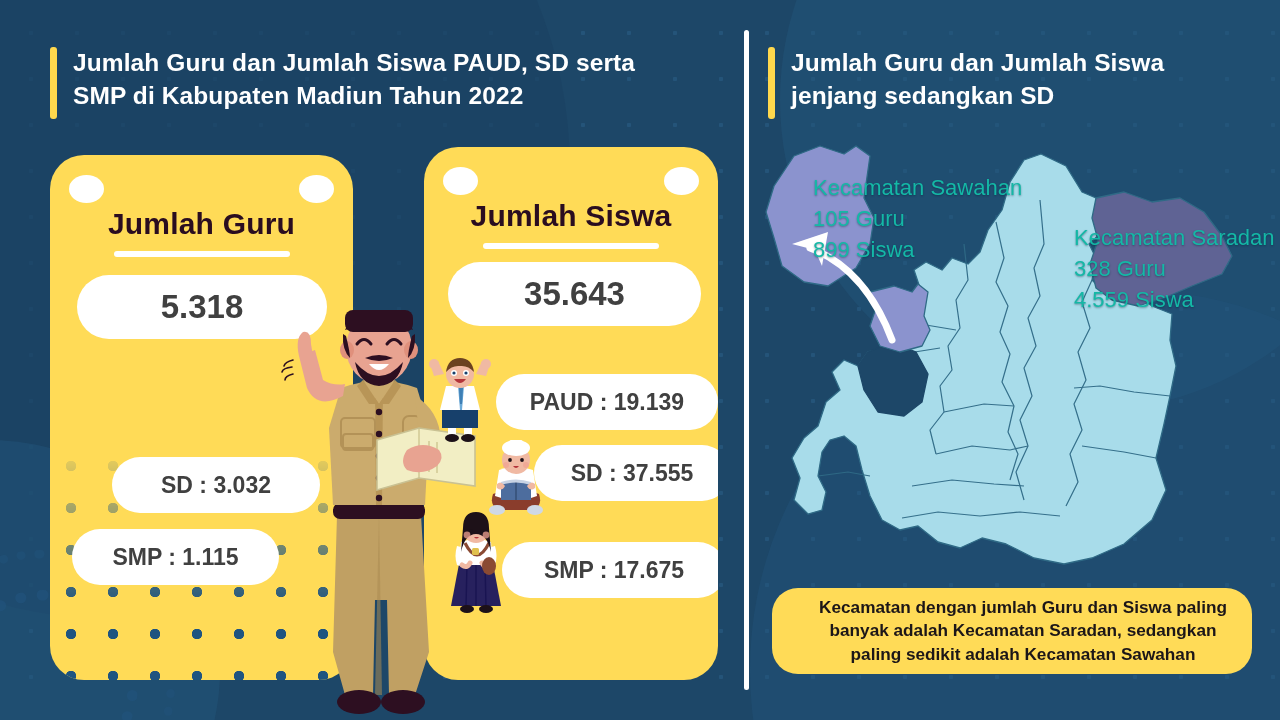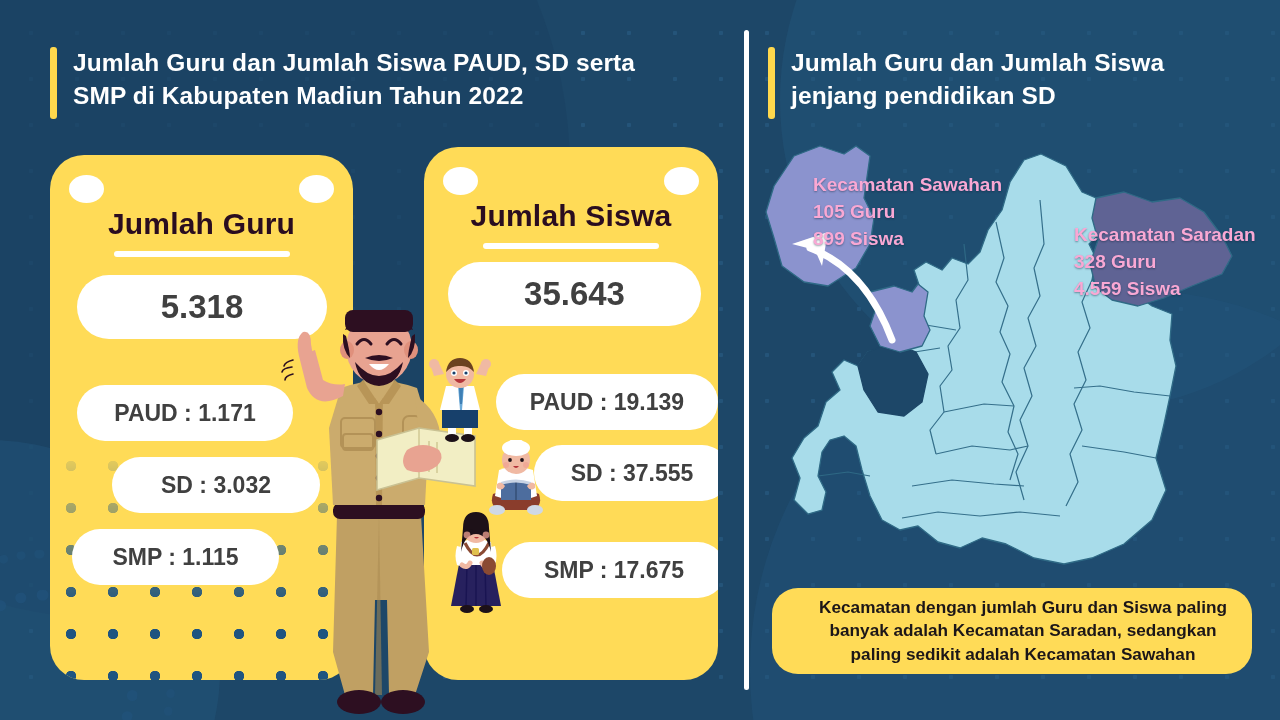--- a/index.html
+++ b/index.html
@@ -107,21 +107,21 @@
   #teacher { left:279px; top:300px; width:200px; height:420px; z-index:6; }
   #kid-paud { left:428px; top:356px; width:64px; height:86px; z-index:7; }
   #kid-sd   { left:483px; top:440px; width:66px; height:78px; z-index:7; }
   #kid-smp  { left:445px; top:510px; width:62px; height:106px; z-index:7; }
 
   
   #map-wrap { position:absolute; left:752px; top:140px; width:528px; height:440px; }
   #map-wrap svg { width:100%; height:100%; display:block; overflow:visible; }
 
   .map-label {
-    position:absolute; color:#f9a8d4; font-weight:bold; font-size:19px;
+    position:absolute; color:#14b8a6; font-weight:normal; font-size:22px;
     line-height:1.42; white-space:pre-line; text-shadow:0 1px 2px rgba(10,35,56,.45);
   }
   #label-sawahan { left:813px; top:172px; }
   #label-saradan { left:1074px; top:222px; }
 
   
   #note-box {
     position:absolute; left:772px; top:588px; width:480px; height:86px;
     background:#ffdb57; border-radius:26px;
     display:flex; align-items:center; justify-content:center; text-align:center;padding-left:22px;
@@ -153,21 +153,20 @@
 </div>
 
 <div class="stat-card" id="card-guru">
   <div class="card-dots"></div>
   <div class="punch left"></div>
   <div class="punch right"></div>
   <div class="card-title">Jumlah Guru</div>
   <div class="card-rule"></div>
 
   <div class="pill big" id="g-total">5.318</div>
-  <div class="pill sub" id="g-paud">PAUD : 1.171</div>
   <div class="pill sub" id="g-sd">SD : 3.032</div>
   <div class="pill sub" id="g-smp">SMP : 1.115</div>
 </div>
 
 <div class="stat-card" id="card-siswa">
   <div class="punch left"></div>
   <div class="punch right"></div>
   <div class="card-title">Jumlah Siswa</div>
   <div class="card-rule"></div>
 
@@ -306,21 +305,21 @@
     <circle cx="37" cy="21" r="1.8" fill="#1d1118"></circle>
     <circle cx="22" cy="25" r="3.4" fill="#f0a290" opacity=".75"></circle>
     <circle cx="41" cy="25" r="3.4" fill="#f0a290" opacity=".75"></circle>
     <path d="M29 27 q2.5 3 5 0 Z" fill="#b3343a"></path>
   </svg>
 </div>
 
 <div class="title-block" id="title-right">
   <div class="title-bar"></div>
   <div class="title-text">Jumlah Guru dan Jumlah Siswa
-jenjang pendidikan SD</div>
+jenjang sedangkan SD</div>
 </div>
 
 <div id="map-wrap">
   <svg viewBox="0 0 528 440" xmlns="http://www.w3.org/2000/svg">
     <g stroke="#2f6a86" stroke-width="1.3" stroke-linejoin="round">
 
       <path fill="#a8dcea" d="M289 14 L314 26 L330 52 L344 58 L352 90 L337 104 L344 118 L340 140 L352 152 L378 150 L400 166 L420 174 L418 200 L424 226 L418 256 L412 284 L404 318 L414 350 L400 380 L372 404 L340 418 L312 424 L282 418 L254 404 L230 398 L208 408 L186 402 L166 386 L148 390 L130 380 L118 356 L110 330 L104 306 L92 296 L78 300 L70 312 L66 336 L74 352 L70 370 L56 374 L42 360 L48 338 L40 318 L52 298 L66 286 L74 262 L88 250 L80 232 L92 220 L106 226 L116 212 L132 208 L140 188 L132 170 L146 156 L158 160 L168 148 L162 130 L174 122 L190 130 L200 118 L216 124 L228 112 L236 90 L250 70 L258 42 L272 20 Z"></path>
 
       <g fill="none" stroke="#2f6a86" stroke-width="1.2" opacity=".95">
         <path d="M212 104 L216 140 L204 160 L208 188 L196 206 L200 230 L188 246 L192 272 L178 290 L184 314"></path>

